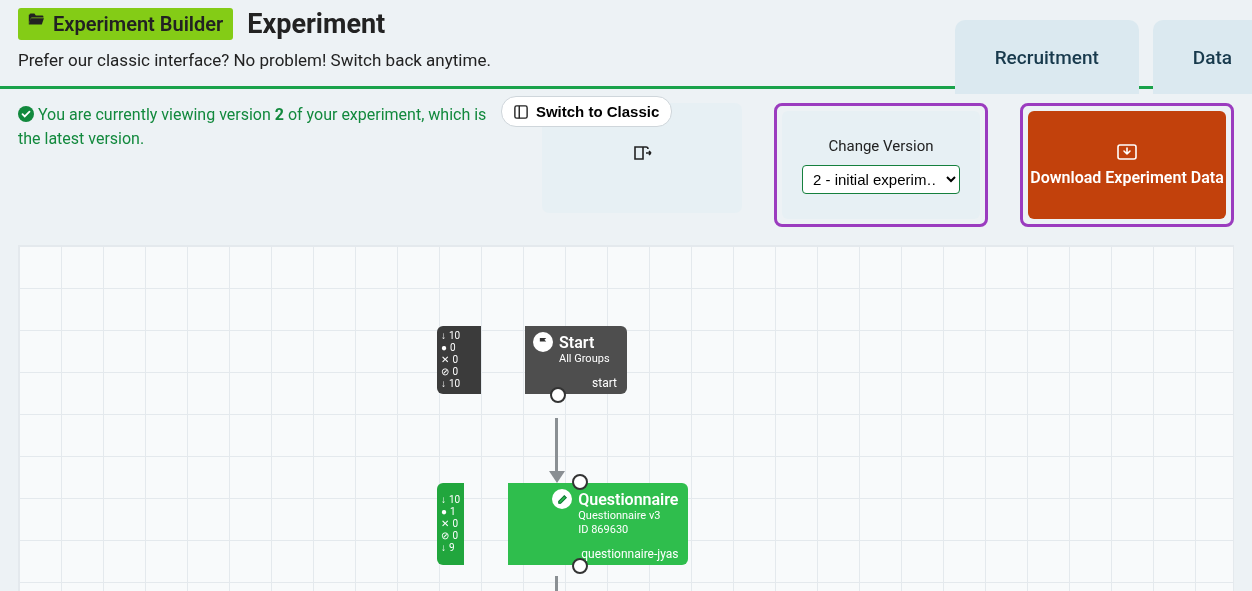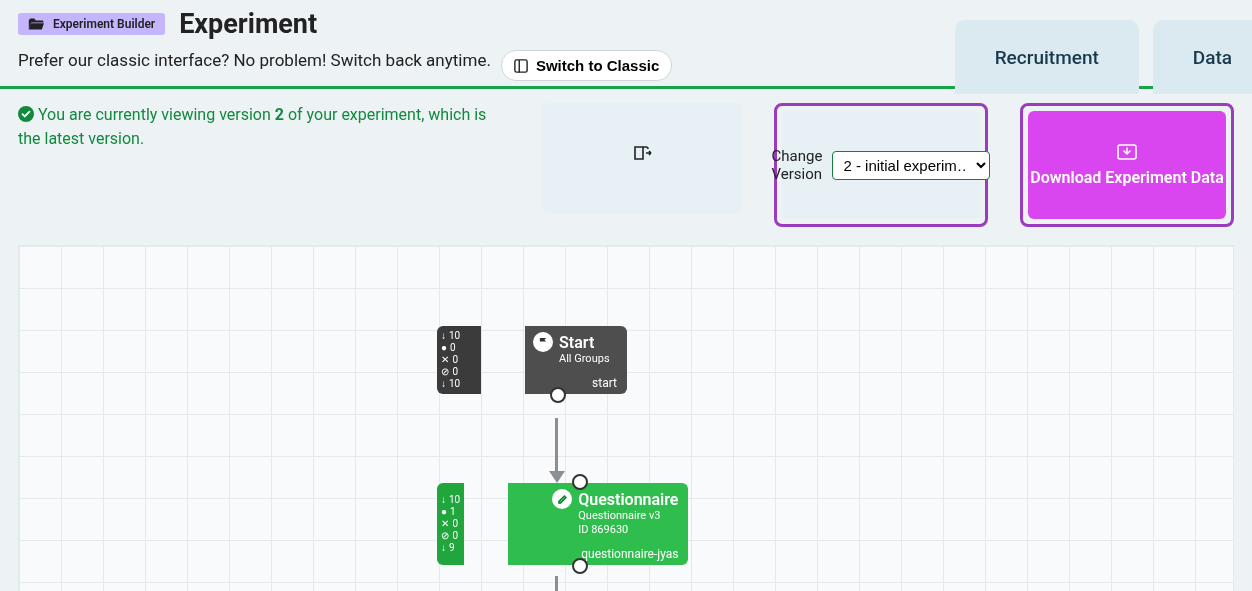--- a/index.html
+++ b/index.html
@@ -15,43 +15,44 @@
     display: flex;
     align-items: flex-start;
     justify-content: space-between;
     padding: 8px 0 0 18px;
     position: relative;
     height: 86px;
   }
   .header-left { display: flex; flex-direction: column; gap: 10px; }
   .title-row { display: flex; align-items: center; gap: 14px; }
   .breadcrumb-chip {
-    background: #c4b5fd;
+    background: #84cc16;
     padding: 4px 10px;
     border-radius: 3px;
-    font-size: 12px;
+    font-size: 20px;
     font-weight: 600;
     display: inline-flex;
-    align-items: flex-end;
+    align-items: flex-start;
     gap: 8px;
     color: #222;
   }
   .page-title { font-size: 27px; font-weight: 700; }
   .switch-row { display: flex; align-items: flex-start; gap: 10px; font-size: 17px; }
   .switch-btn {
     background: #fff;
     border: 1px solid #cfd6db;
     border-radius: 15px;
     padding: 6px 12px;
     font-size: 15px;
     font-weight: 600;
     cursor: pointer;
     display: inline-flex;
     align-items: center;
     gap: 8px;
+    margin-top: 46px;
   }
   .tabs {
     display: flex;
     align-items: flex-end;
     gap: 14px;
     height: 86px;
     padding-right: 0;
   }
   .tab {
     background: #dbe9f0;
@@ -95,36 +96,36 @@
     display: flex;
     align-items: center;
     justify-content: center;
   }
   .change-version {
     background: #e7f0f4;
     border-radius: 6px;
     width: 198px;
     height: 108px;
     display: flex;
-    flex-direction: row;
+    flex-direction: column;
     align-items: center;
     justify-content: center;
     gap: 10px;
     font-size: 15px;
   }
   .change-version select {
     width: 158px;
     font-size: 15px;
     padding: 4px 6px;
     border: 1px solid #15803d;
     border-radius: 4px;
     background: #fff;
   }
   .download-data {
-    background: #d946ef;
+    background: #c2410c;
     color: #fff;
     border-radius: 6px;
     width: 198px;
     height: 108px;
     display: flex;
     flex-direction: column;
     align-items: center;
     justify-content: center;
     font-size: 16px;
     font-weight: 600;

